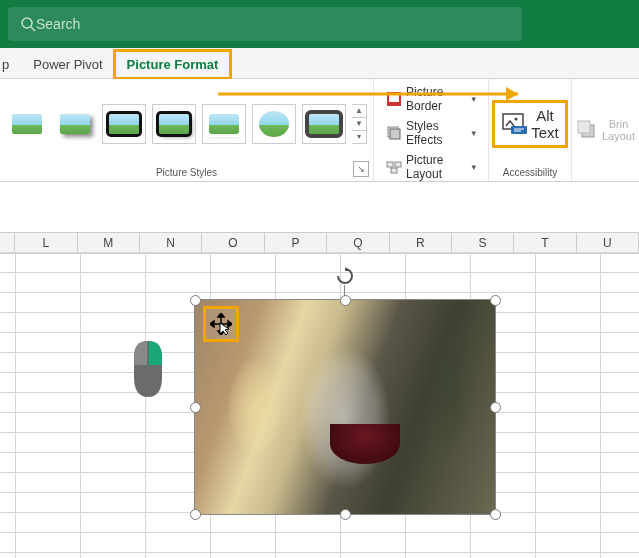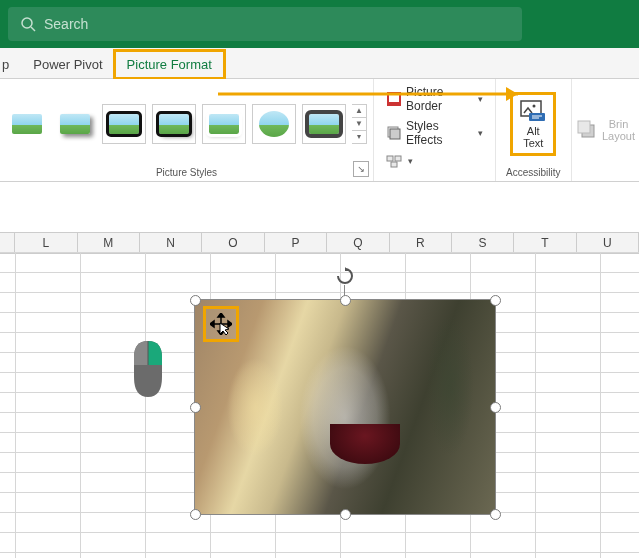--- a/index.html
+++ b/index.html
@@ -23,39 +23,39 @@
     display: flex;
     align-items: center;
     background: #2d8a5a;
     border-radius: 4px;
     height: 34px;
     width: 490px;
     padding: 0 12px;
     color: #c5e0d1;
   }
   .search-box svg { flex-shrink: 0; }
-  .search-box span { margin-left: 8px; font-size: 14px; }
+  .search-box span { font-size: 14px; }
   .tabs {
     height: 30px;
     background: #f5f5f5;
     border-bottom: 1px solid #d0d0d0;
     display: flex;
     align-items: flex-end;
     padding-left: 0px;
   }
   .tab {
     padding: 6px 12px;
     font-size: 13px;
     color: #444;
     cursor: pointer;
   }
   .tab.p-first { padding-left: 2px; }
   .tab.active {
     color: #107c41;
-    font-weight: 400;
+    font-weight: 700;
     border-bottom: 3px solid #107c41;
     padding-bottom: 3px;
   }
   .tab.active.highlight {
     outline: 3px solid #f0a500;
     outline-offset: -1px;
     padding-bottom: 6px;
     border-bottom: none;
   }
   .ribbon {
@@ -101,25 +101,25 @@
   .gallery-expand div { flex:1; display:flex; align-items:center; justify-content:center; border-bottom:1px solid #ccc; font-size:8px; color:#666;}
   .gallery-expand div:last-child{border:none;}
   .pic-opts { display: flex; flex-direction: column; gap: 2px; padding: 4px 8px; }
   .pic-opt-btn {
     display: flex; align-items: center; gap: 4px;
     padding: 2px 4px; font-size: 12px; color: #333; cursor: pointer;
   }
   .pic-opt-btn svg { flex-shrink: 0; }
   .alt-group { position: relative; }
   .alt-btn {
-    display: flex; flex-direction: column; align-items: center;
+    display: flex; flex-direction: row; align-items: center;
     gap: 2px; padding: 6px 8px; cursor: pointer;
     outline: 3px solid #f0a500;
     outline-offset: -2px;
-    font-size: 11px; color: #333; text-align: center;
+    font-size: 15px; color: #333; text-align: center;
   }
   .dialog-launcher {
     position: absolute;
     right: 4px;
     bottom: 4px;
     width: 14px; height: 14px;
     border: 1px solid #aaa;
     font-size: 9px;
     display:flex; align-items:center; justify-content:center;
     color:#666; cursor:pointer;
@@ -290,20 +290,21 @@
         </svg>
       <span>Styles Effects</span>
         <span class="caret">▾</span>
     </div>
     <div class="pic-opt-btn">
       <svg width="16" height="16" viewBox="0 0 16 16">
           <rect x="1" y="3" width="6" height="5" fill="#e8e8e8" stroke="#888"></rect>
           <rect x="9" y="3" width="6" height="5" fill="#e8e8e8" stroke="#888"></rect>
           <rect x="5" y="9" width="6" height="5" fill="#e8e8e8" stroke="#888"></rect>
         </svg>
+      <span>Picture Layout</span>
         <span class="caret">▾</span>
     </div>
   </div>
 
   <div class="ribbon-group alt-group" style="width:70px;">
     <div class="group-items">
       <div class="alt-btn">
         <svg width="28" height="24" viewBox="0 0 28 24">
             <rect x="2" y="2" width="20" height="15" fill="none" stroke="#444" stroke-width="1.5"></rect>
             <polyline points="5,14 9,9 13,14" fill="none" stroke="#444" stroke-width="1.5"></polyline>

